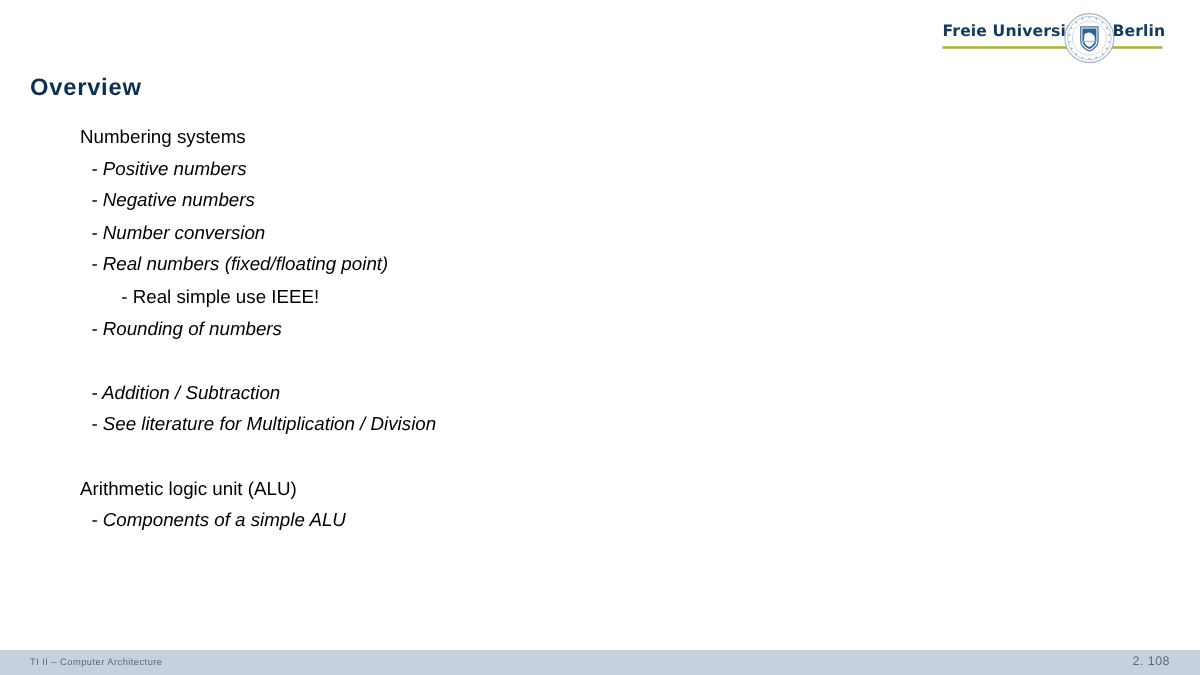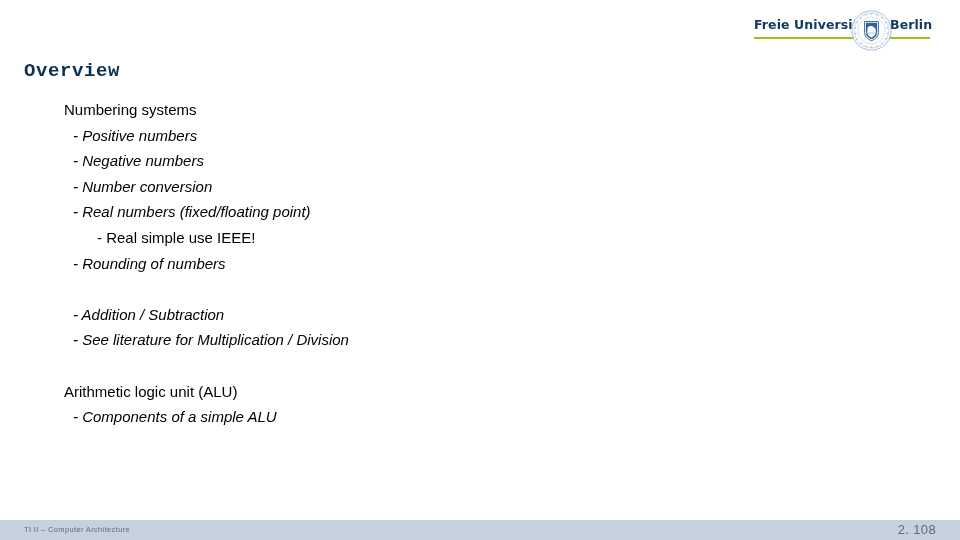--- a/index.html
+++ b/index.html
@@ -67,21 +67,21 @@
     width: 41px;
     height: 41px;
   }
 
   
   .title {
     position: absolute;
     left: 24px;
     top: 59px;
     color: #0d3050;
-    font-family: Liberation Mono, monospace;
+    font-family: Liberation Sans, sans-serif;
     font-size: 19px;
     font-weight: bold;
     letter-spacing: 0.6px;
     line-height: 24px;
     white-space: nowrap;
   }
 
   
   .content {
     position: absolute;
@@ -123,21 +123,21 @@
     white-space: nowrap;
   }
   .footer-right {
     position: absolute;
     left: 888px;
     top: 525px;
     width: 48px;
     text-align: right;
     color: #5f6a78;
     font-family: "Liberation Sans", sans-serif;
-    font-size: 13px;
+    font-size: 10px;
     letter-spacing: 0.35px;
     line-height: 10px;
     white-space: nowrap;
   }
 </style>
 </head>
 <body>
 
 <div class="slide">
 

